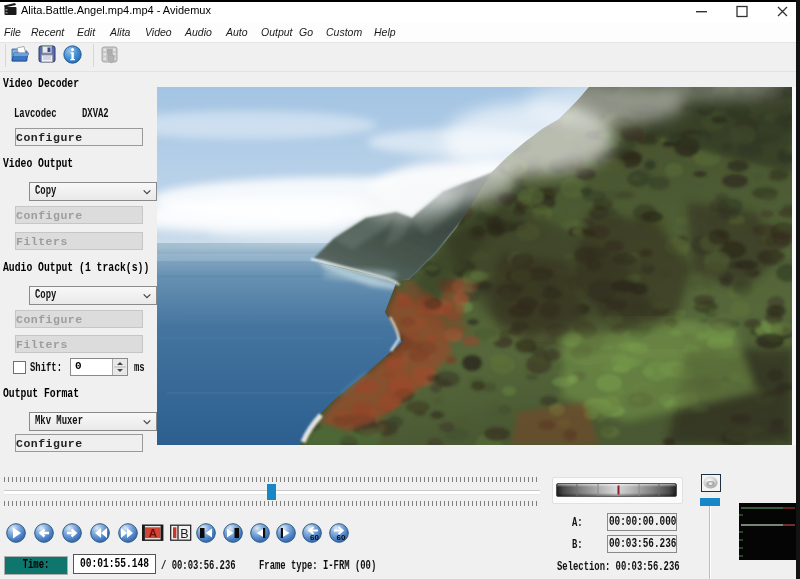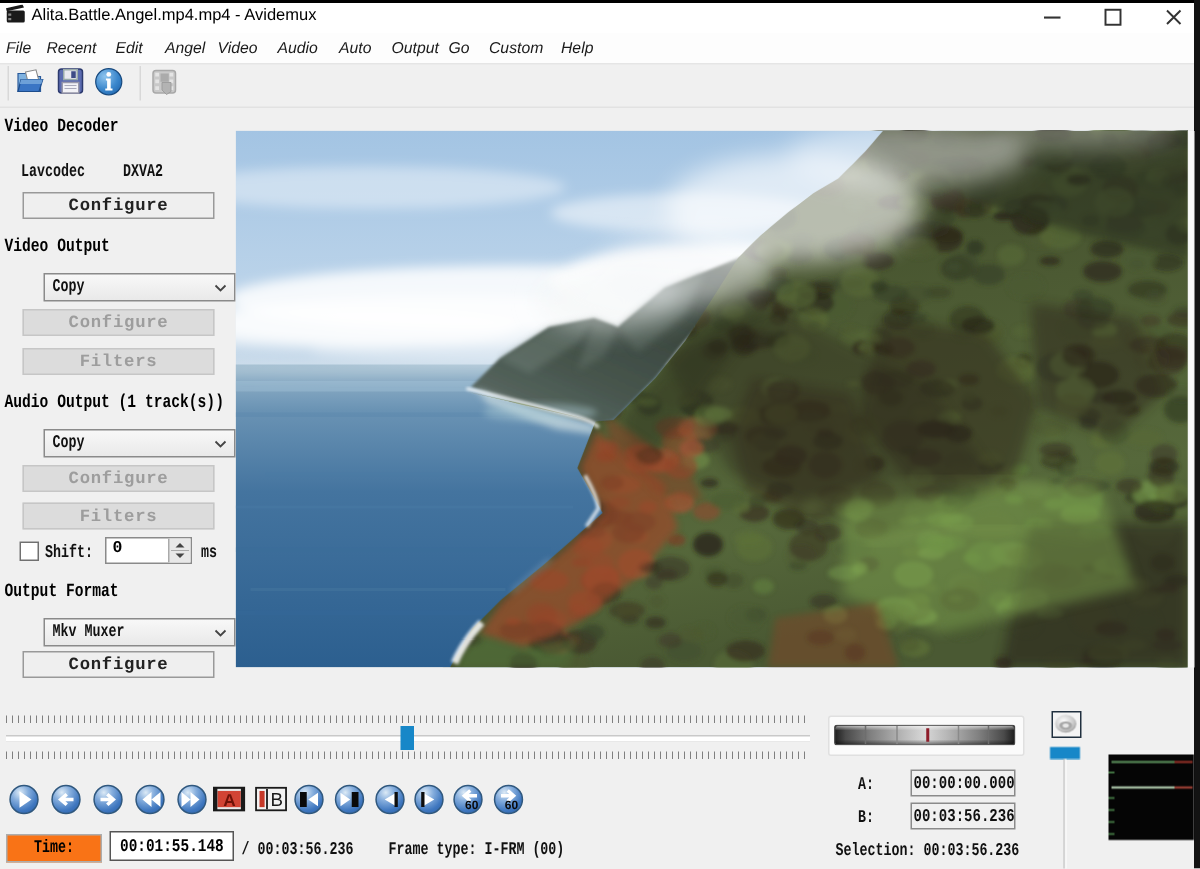--- a/index.html
+++ b/index.html
@@ -15,21 +15,21 @@
   .mi{position:absolute;top:26px;font-size:10.5px;color:#1a1a1a;font-style:italic;}
   #toolbar{left:0;top:42px;width:800px;height:28px;background:#f0f0f0;
            border-top:1px solid #e5e5e5;border-bottom:1px solid #e2e2e2;}
   
   .hdr{position:absolute;font-family:"Liberation Mono",monospace;font-weight:bold;
        font-size:12.5px;color:#000;transform:scaleX(0.78);transform-origin:0 0;white-space:nowrap;}
   .lbl{position:absolute;font-family:"Liberation Mono",monospace;font-weight:bold;
        font-size:12px;color:#111;transform:scaleX(0.74);transform-origin:0 0;white-space:nowrap;}
   .btn{position:absolute;left:15px;width:128px;height:18px;background:#efefef;
        border:1px solid #999;font-family:"Liberation Mono",monospace;font-weight:bold;
-       font-size:11.5px;color:#222;text-align:center;line-height:17px;box-sizing:border-box;
+       font-size:11.5px;color:#222;text-align:left;line-height:17px;box-sizing:border-box;
        letter-spacing:0.5px;}
   .btn.dis{background:#dcdcdc;border-color:#c6c6c6;color:#9d9d9d;}
   .combo{position:absolute;left:29px;width:128px;height:19px;background:linear-gradient(#f8f8f8,#e9e9e9);
        border:1px solid #8a8a8a;box-sizing:border-box;
        font-family:"Liberation Mono",monospace;font-weight:bold;font-size:12px;color:#111;}
   .combo span{position:absolute;left:5px;top:1px;transform:scaleX(0.74);transform-origin:0 0;white-space:nowrap;}
   .combo .chev{position:absolute;right:4px;top:4px;width:10px;height:10px;}
   
   .ticks{position:absolute;left:4px;width:536px;height:5px;
     background:repeating-linear-gradient(to right,#7f7f7f 0 1px,transparent 1px 4px);}
@@ -59,21 +59,21 @@
   <svg class="abs" style="left:4px;top:3px;width:13px;height:13px" viewBox="0 0 13 13">
     <rect x="0.5" y="4" width="12" height="8" rx="1" fill="#1a1a1a"></rect>
     <path d="M0.5 4.5 L12 2 L11 0 L0 2.5 Z" fill="#1a1a1a"></path>
     <rect x="1.5" y="6" width="2" height="1.5" fill="#888"></rect>
     <rect x="1.5" y="9" width="2" height="1.5" fill="#888"></rect>
   </svg>
   <div class="abs" id="menubar"></div>
   <div class="mi" style="left:4px">File</div>
   <div class="mi" style="left:31px">Recent</div>
   <div class="mi" style="left:77px">Edit</div>
-  <div class="mi" style="left:110px">Angel</div>
+  <div class="mi" style="left:110px">Alita</div>
   <div class="mi" style="left:145px">Video</div>
   <div class="mi" style="left:185px">Audio</div>
   <div class="mi" style="left:226px">Auto</div>
   <div class="mi" style="left:261px">Output</div>
   <div class="mi" style="left:299px">Go</div>
   <div class="mi" style="left:326px">Custom</div>
   <div class="mi" style="left:374px">Help</div>
   <div class="abs" id="toolbar"></div>
 
   <div class="abs" style="left:5px;top:44px;width:1px;height:23px;background:#d8d8d8"></div>
@@ -969,21 +969,21 @@
       <line x1="2" y1="22" x2="44" y2="22" stroke="#9cb49a" stroke-width="1.6"></line>
       <line x1="44" y1="22" x2="56" y2="22" stroke="#8e3a30" stroke-width="1.6"></line>
       <line x1="0" y1="12" x2="4" y2="12" stroke="#3f6f3f" stroke-width="1.2"></line>
       <line x1="0" y1="29" x2="4" y2="29" stroke="#3f6f3f" stroke-width="1.2"></line>
       <line x1="0" y1="37" x2="4" y2="37" stroke="#3f6f3f" stroke-width="1.2"></line>
       <line x1="0" y1="45" x2="4" y2="45" stroke="#3f6f3f" stroke-width="1.2"></line>
       <line x1="0" y1="53" x2="4" y2="53" stroke="#3f6f3f" stroke-width="1.2"></line>
     </svg>
   </div>
 
-  <div class="abs" style="left:4px;top:556px;width:64px;height:19px;background:#f97316;border:1px solid #adadad;box-sizing:border-box;
+  <div class="abs" style="left:4px;top:556px;width:64px;height:19px;background:#0f766e;border:1px solid #adadad;box-sizing:border-box;
        font-family:'Liberation Mono',monospace;font-weight:bold;font-size:12px;text-align:center;line-height:17px">
        <span style="display:inline-block;transform:scaleX(0.74)">Time:</span></div>
   <div class="abs" style="left:73px;top:554px;width:83px;height:20px;background:#fff;border:1px solid #555;box-sizing:border-box;
        font-family:'Liberation Mono',monospace;font-weight:bold;font-size:12px;line-height:18px">
        <span style="position:absolute;left:6px;top:0;transform:scaleX(0.8);transform-origin:0 0;white-space:nowrap">00:01:55.148</span>
     </div>
   <div class="mtxt" style="left:161px;top:559px">/ 00:03:56.236</div>
   <div class="mtxt" style="left:259px;top:559px">Frame type: I-FRM (00)</div>
 </div>
 

